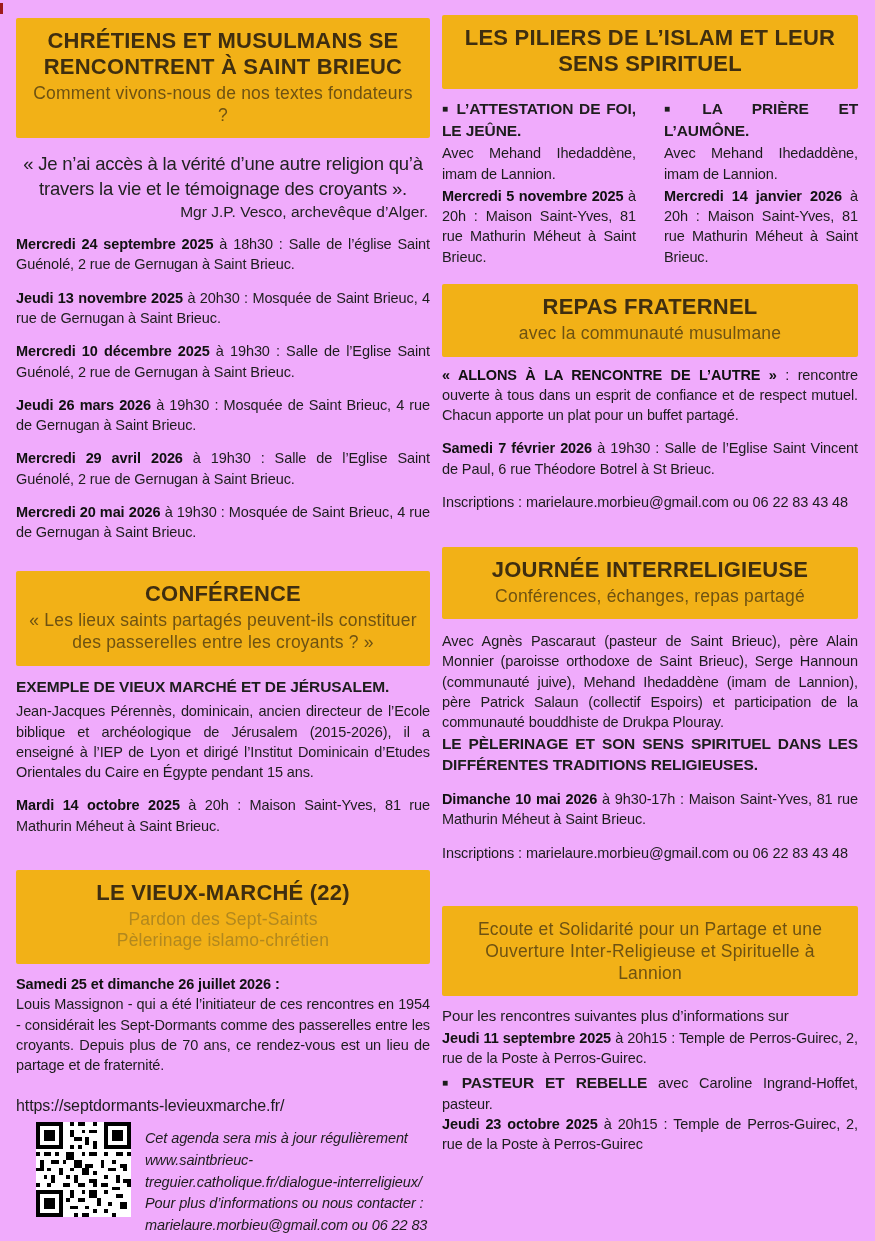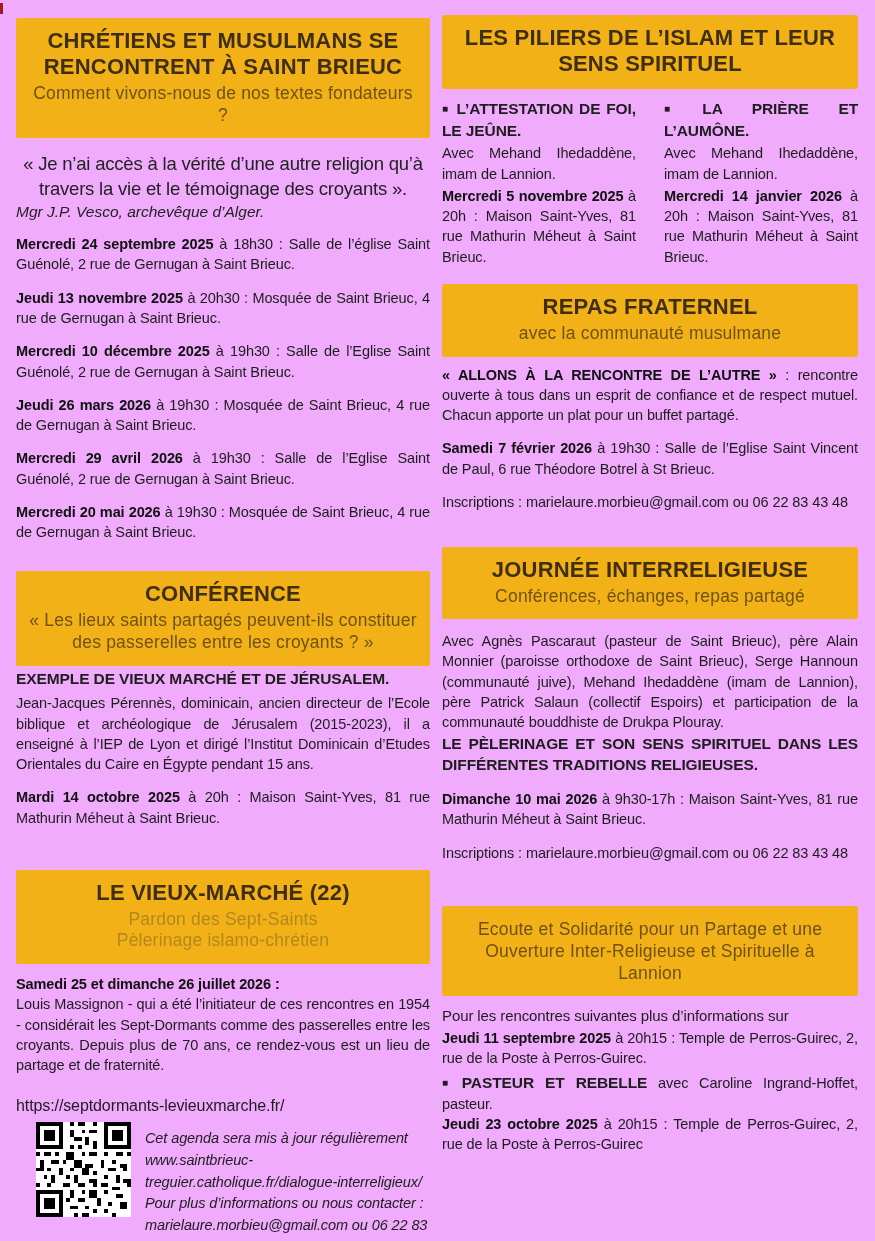--- a/index.html
+++ b/index.html
@@ -20,24 +20,24 @@
 
   .txt { font-size:14.5px; line-height:1.4; text-align:justify; letter-spacing:-0.1px; margin:0; }
   .txt-left { text-align:left; }
   .ev { margin:13px 0 0; }
   .date { font-weight:700; color:#111; }
   .caps-head { font-weight:700; font-size:15.5px; letter-spacing:-0.1px; }
   .bullet { font-size:10px; vertical-align:2px; margin-right:7px; }
 
   .quote { font-size:18.5px; line-height:1.32; text-align:center; color:#222;
            margin:12px 0 2px; letter-spacing:-0.2px; }
-  .quote-author { font-size:15.5px; font-style:italic; margin:2px 2px 0 0; color:#222; }
+  .quote-author { font-size:15.5px; text-align:right; margin:2px 2px 0 0; color:#222; }
 
   .sec1-content { height:433px; padding-top:2px; box-sizing:border-box; }
-  .conf-content { height:204px; padding-top:2px; box-sizing:border-box; }
+  .conf-content { height:204px; padding-top:10px; box-sizing:border-box; }
   .vm-content   { padding-top:10px; }
   .url-line { font-size:16px; margin-top:22px; letter-spacing:-0.1px; }
   a.linkish, .linkish { color:#1d1d1d; text-decoration:none; cursor:pointer; }
 
   .piliers-grid { display:flex; gap:28px; height:195px; padding-top:9px; box-sizing:border-box; }
   .pcol { width:200px; }
   .pcol p { margin:0 0 2px; }
 
   .repas-content   { height:190px; padding-top:8px; box-sizing:border-box; }
   .journee-content { height:287px; padding-top:8px; box-sizing:border-box; }
@@ -76,21 +76,21 @@
       <p class="txt ev"><span class="date">Mercredi 20 mai 2026</span><span> à 19h30 : Mosquée de Saint Brieuc, 4 rue de Gernugan à Saint Brieuc.</span></p>
     </div>
 
     <div class="banner">
       <div class="b-title">CONFÉRENCE</div>
       <div class="b-sub">« Les lieux saints partagés peuvent-ils constituer des passerelles entre les croyants ? »</div>
     </div>
 
     <div class="conf-content">
       <p class="txt caps-head">EXEMPLE DE VIEUX MARCHÉ ET DE JÉRUSALEM.</p>
-      <p class="txt gap-xs">Jean-Jacques Pérennès, dominicain, ancien directeur de l’Ecole biblique et archéologique de Jérusalem (2015-2023), il a enseigné à l’IEP de Lyon et dirigé l’Institut Dominicain d’Etudes Orientales du Caire en Égypte pendant 15 ans.</p>
+      <p class="txt gap-xs">Jean-Jacques Pérennès, dominicain, ancien directeur de l’Ecole biblique et archéologique de Jérusalem (2015-2026), il a enseigné à l’IEP de Lyon et dirigé l’Institut Dominicain d’Etudes Orientales du Caire en Égypte pendant 15 ans.</p>
       <p class="txt ev"><span class="date">Mardi 14 octobre 2025</span><span> à 20h : Maison Saint-Yves, 81 rue Mathurin Méheut à Saint Brieuc.</span></p>
     </div>
 
     <div class="banner">
       <div class="b-title">LE VIEUX-MARCHÉ (22)</div>
       <div class="b-sub light">Pardon des Sept-Saints</div>
       <div class="b-sub light" style="margin-top:0">Pèlerinage islamo-chrétien</div>
     </div>
 
     <div class="vm-content">

